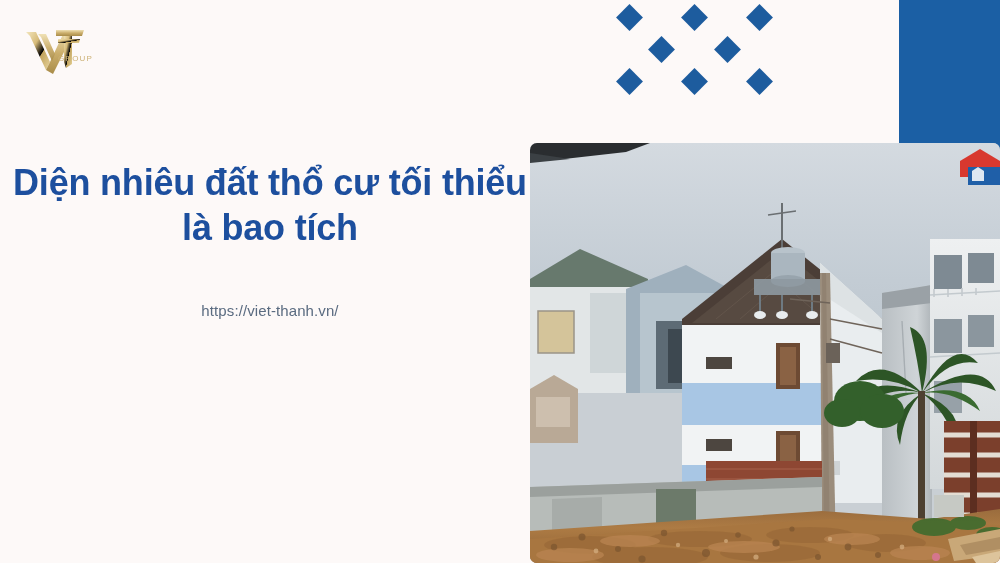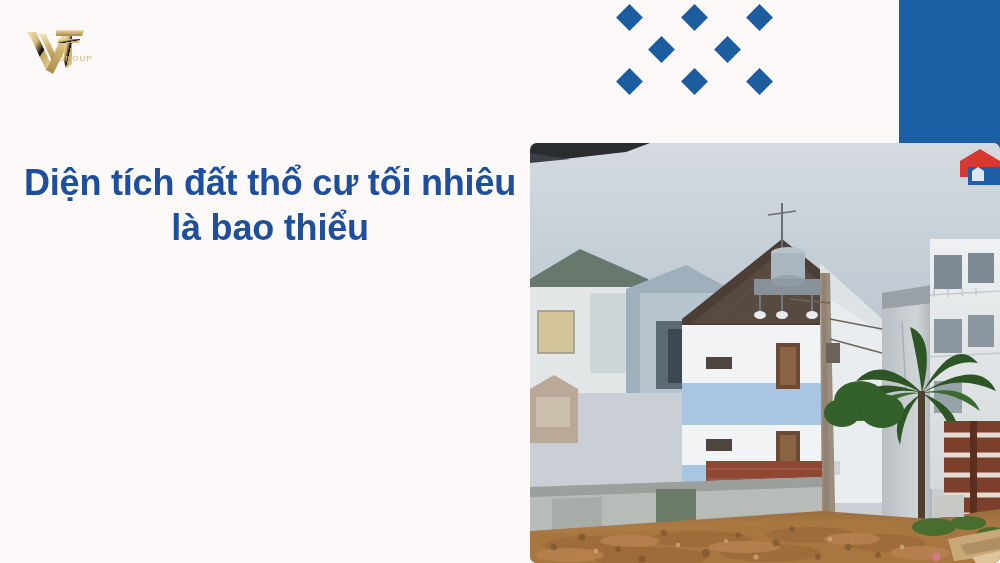--- a/index.html
+++ b/index.html
@@ -139,24 +139,25 @@
       <path d="M42 12 L50 12 L50 42 L44 46 L42 40 Z" fill="url(#goldgrad)"></path>
 
       <path d="M34 8 L62 8 L60 14 L34 14 Z" fill="url(#goldgrad2)"></path>
       <path d="M36 17 L58 17 L57 21 L36 21 Z" fill="url(#goldgrad)"></path>
 
       <text x="36" y="39" font-family="'Liberation Sans', sans-serif" font-size="8" letter-spacing="1.1" fill="#cdb277">GROUP</text>
     </svg>
   </div>
 
   <div class="headline">
-    <span class="l1">Diện tích đất thổ cư tối nhiêu</span>
-    <span class="l2">là bao thiểu</span>
+    <span class="l1">Diện nhiêu đất thổ cư tối thiểu</span>
+    <span class="l2">là bao tích</span>
   </div>
 
+  <div class="url">https://viet-thanh.vn/</div>
 
   <div class="photo">
     <svg width="470" height="420" viewBox="0 0 470 420">
       <defs>
         <linearGradient id="sky" x1="0" y1="0" x2="0" y2="1">
           <stop offset="0%" stop-color="#d4dae0"></stop>
           <stop offset="55%" stop-color="#c3ccd4"></stop>
           <stop offset="100%" stop-color="#b9c3cb"></stop>
         </linearGradient>
         <linearGradient id="soil" x1="0" y1="0" x2="0" y2="1">

